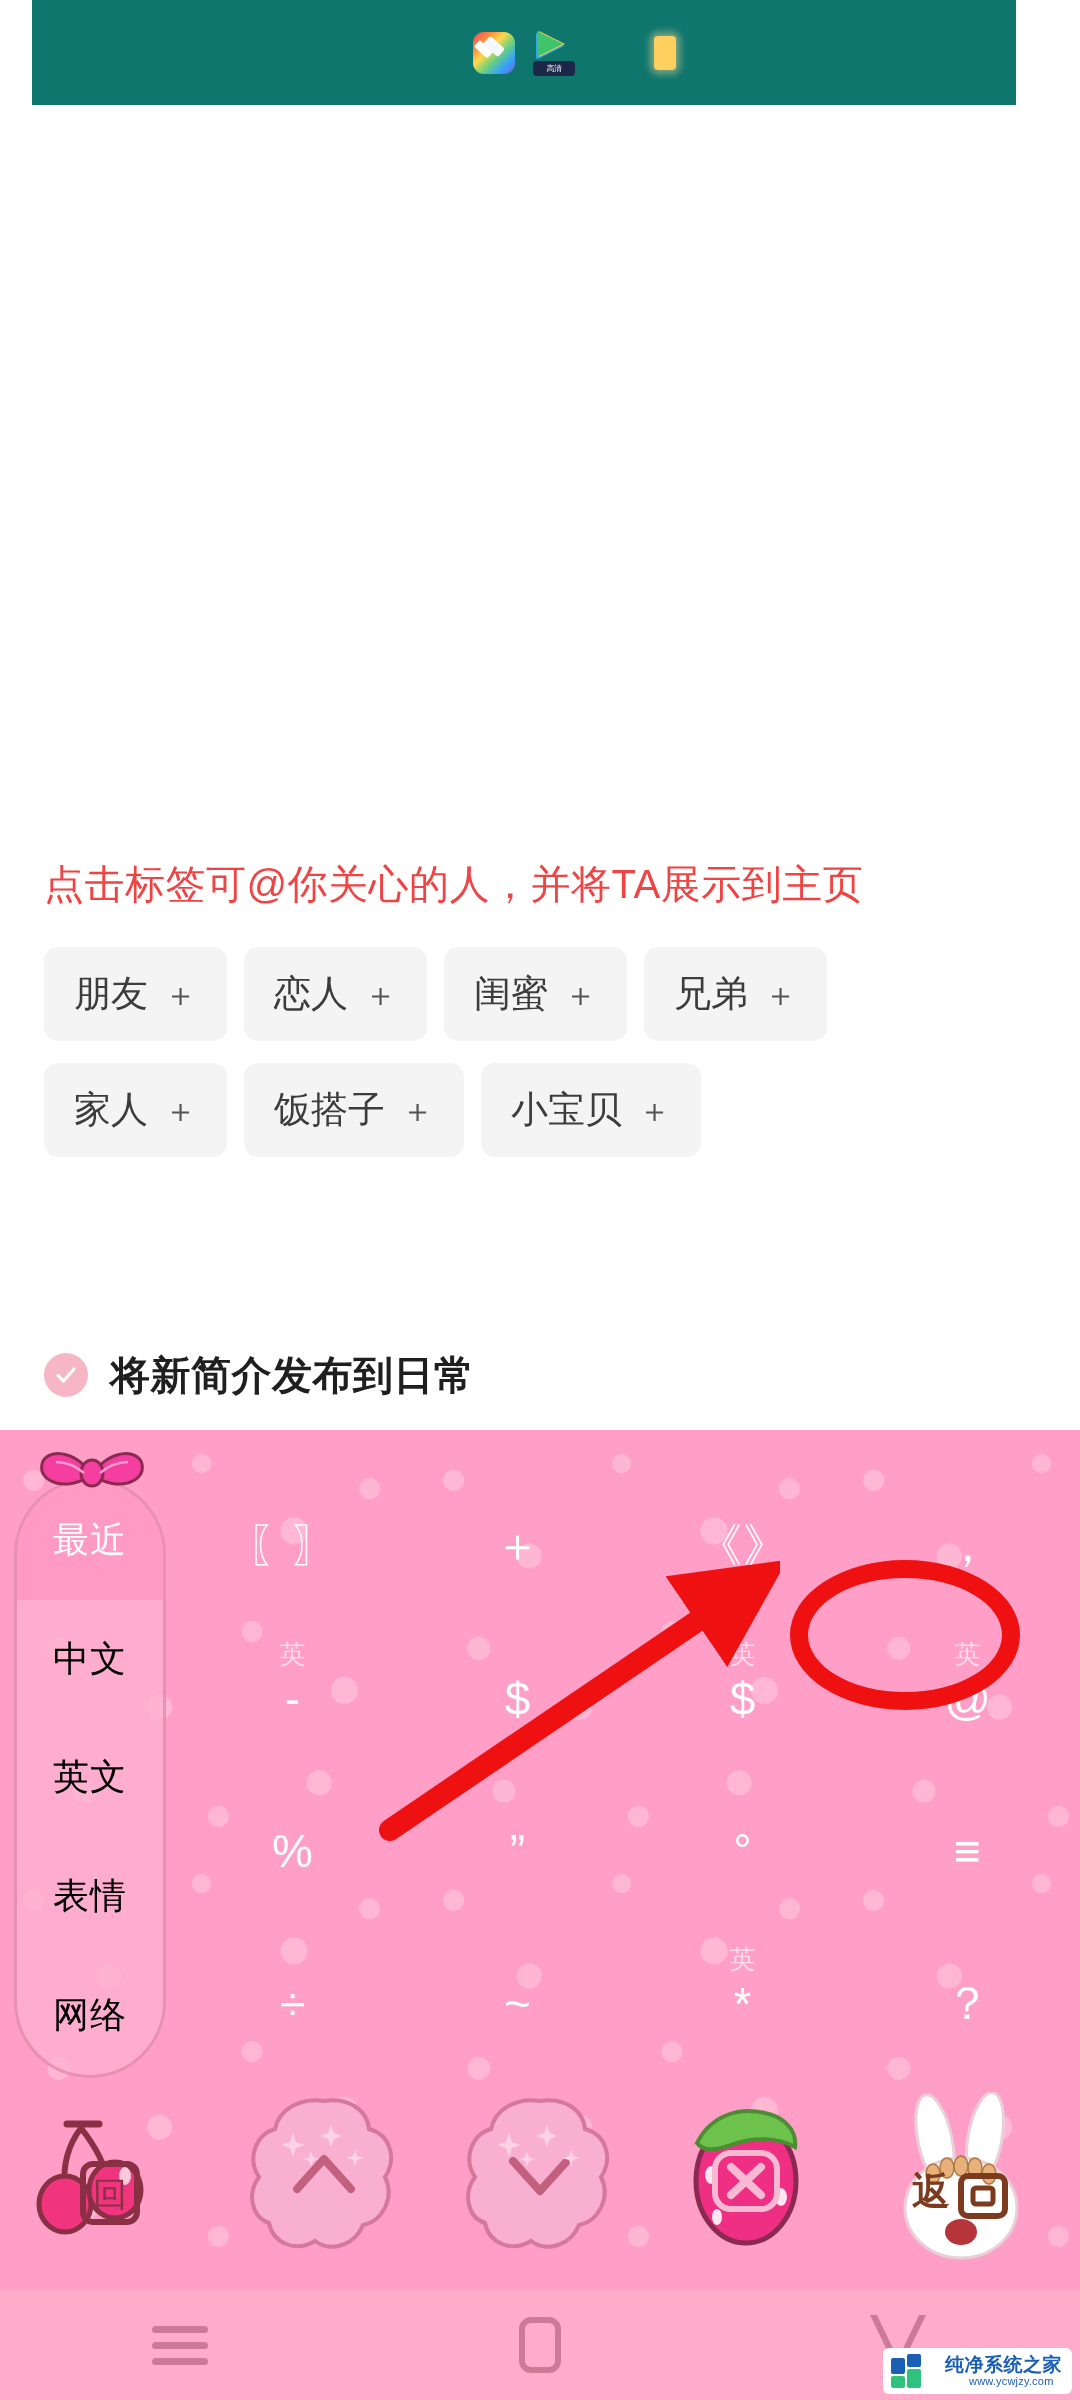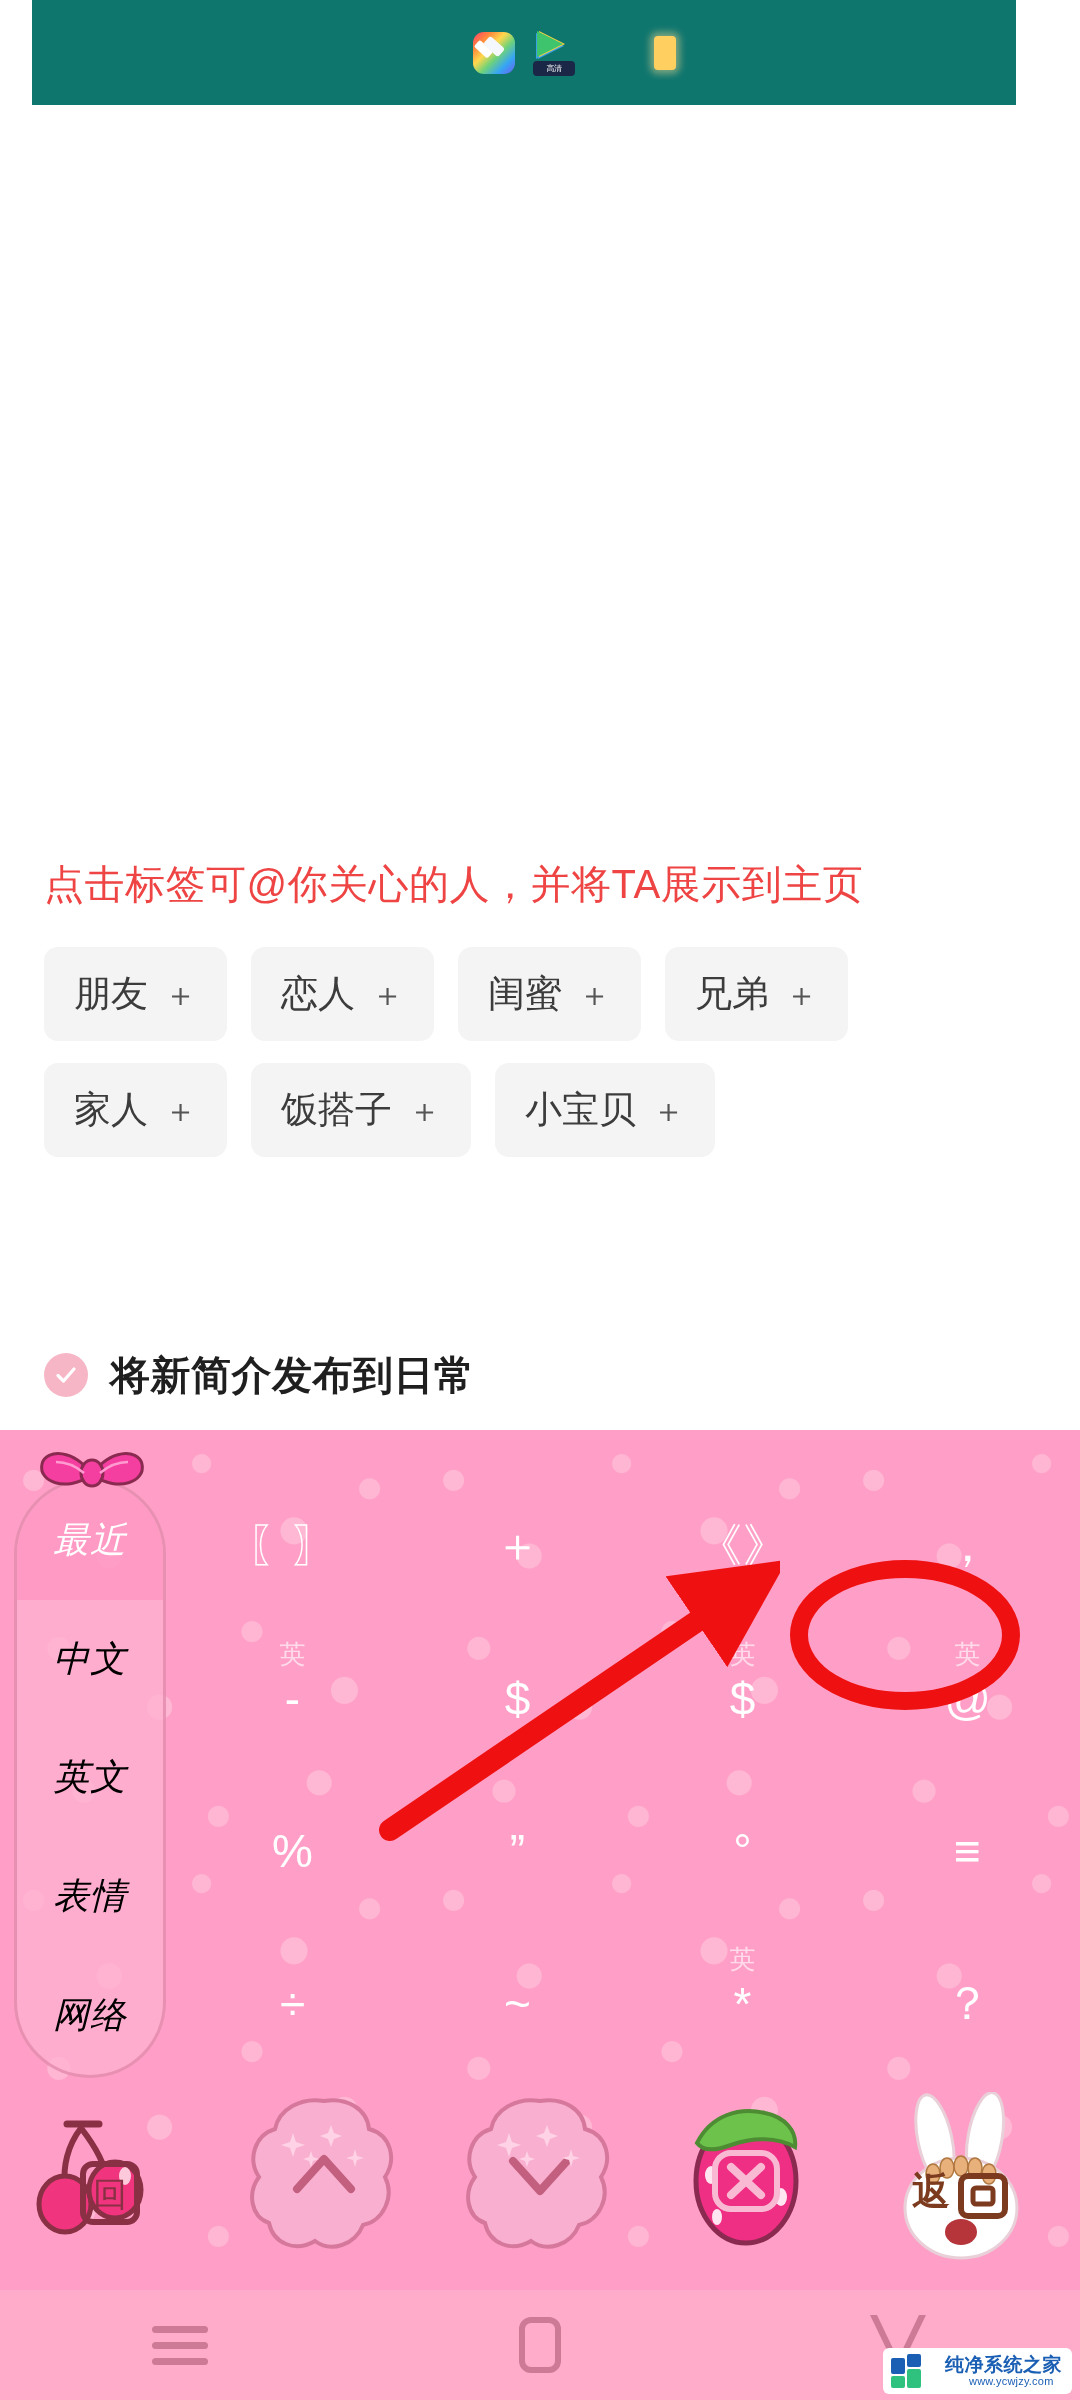--- a/index.html
+++ b/index.html
@@ -69,21 +69,21 @@
     position:absolute; top:255px; left:0; width:1080px; height:540px;
     background:#fff; padding:60px 44px 0 44px;
     border-bottom:1.5px solid #ededed;
   }
   .bio-placeholder { font-size:40px; color:#b3b3b3; line-height:1.5; letter-spacing:.5px; }
 
   
   .tag-section { position:absolute; top:795px; left:0; width:1080px; padding:60px 44px 0 44px; }
   .tag-hint { font-size:40px; color:#ef4444; line-height:1.45; letter-spacing:.5px; max-width:1000px; }
   .tag-rows { margin-top:34px; }
-  .tag-row { display:flex; gap:24px; margin-bottom:22px; }
+  .tag-row { display:flex; gap:17px; margin-bottom:22px; }
   .chip {
     background:#f4f4f4; border-radius:14px;
     padding:22px 30px;
     font-size:37px; color:#3c3c3c;
     display:flex; align-items:center; gap:16px;
     white-space:nowrap;
   }
   .chip .plus { font-size:33px; color:#555; line-height:1; }
 
   
@@ -125,21 +125,21 @@
     opacity:.95;
   }
 
   
   .kb-sidebar {
     position:absolute; left:14px; top:48px; width:152px; height:600px;
     background:rgba(255,178,208,.75);
     border:3px solid rgba(214,120,155,.55);
     border-radius:76px;
     display:flex; flex-direction:column; align-items:stretch;
-    overflow:hidden; z-index:4;font-style:italic;
+    overflow:hidden; z-index:4;
   }
   .kb-tab {
     flex:1; display:flex; align-items:center; justify-content:center;
     font-size:36px; color:#000000; letter-spacing:1px;
   }
   .kb-tab.active { background:rgba(255,142,190,.6); color:#ffffff; }
   .kb-bow {
     position:absolute; left:36px; top:12px; width:112px; height:62px; z-index:5;
   }
 

